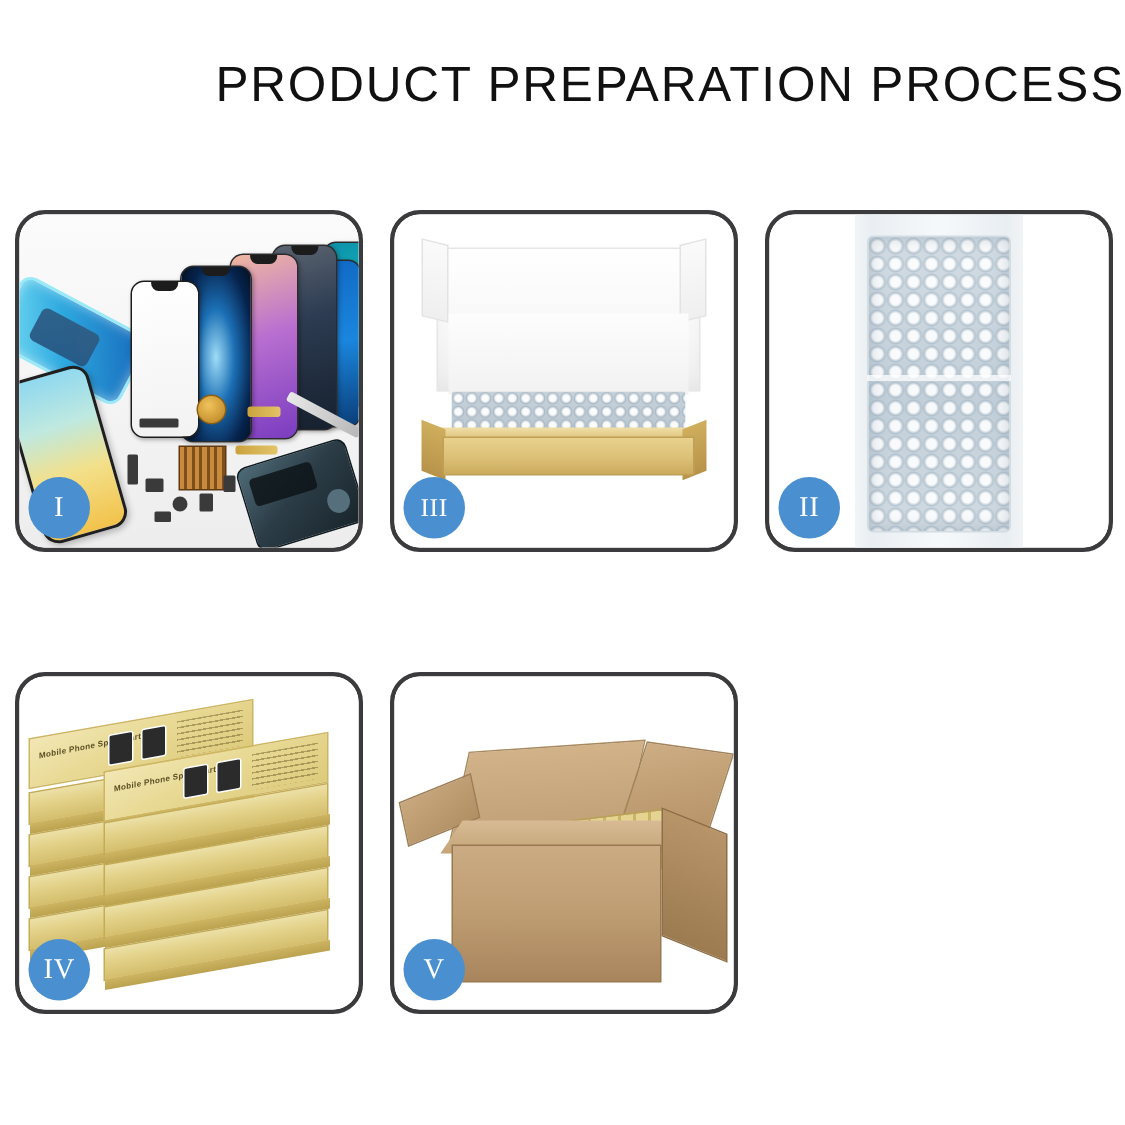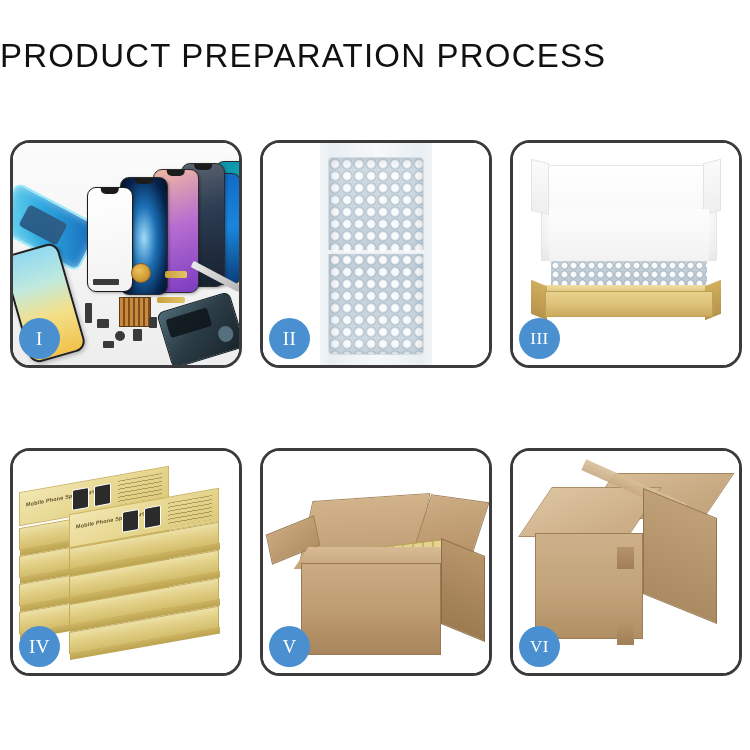--- a/index.html
+++ b/index.html
@@ -18,21 +18,21 @@
     width: 750px;
     height: 750px;
     background: #ffffff;
   }
 
   
   .header {
     position: absolute;
     top: 0; left: 0;
     width: 750px;
-    text-align: left;
+    text-align: right;
     padding-top: 36px;
   }
 
   .title {
     font-size: 33px;
     font-weight: 500;
     letter-spacing: 1.2px;
     color: #111111;
     line-height: 40px;
     white-space: nowrap;
@@ -492,43 +492,43 @@
           <div class="chip" style="left:24px; top:84px; width:11px; height:7px;"></div>
           <div class="housing"></div>
           <div class="tweezer"></div>
         </div>
       </div>
       <div class="badge">I</div>
     </div>
 
     <div class="panel">
       <div class="panel-inner">
-        <div class="bw-bg"></div>
-        <div class="bw-sheet"></div>
-        <div class="bw-pack"></div>
-        <div class="bw-seam"></div>
-      </div>
-      <div class="badge">II</div>
-    </div>
-
-    <div class="panel">
-      <div class="panel-inner">
         <div class="b3-wrap">
           <div class="b3-lid"></div>
           <div class="b3-lidflapL"></div>
           <div class="b3-lidflapR"></div>
           <div class="b3-foam"></div>
           <div class="b3-bubbles"></div>
           <div class="b3-rim"></div>
           <div class="b3-sideL"></div>
           <div class="b3-sideR"></div>
           <div class="b3-front"></div>
         </div>
       </div>
       <div class="badge wide">III</div>
+    </div>
+
+    <div class="panel">
+      <div class="panel-inner">
+        <div class="bw-bg"></div>
+        <div class="bw-sheet"></div>
+        <div class="bw-pack"></div>
+        <div class="bw-seam"></div>
+      </div>
+      <div class="badge">II</div>
     </div>
 
     <div class="panel">
       <div class="panel-inner">
         <div class="b4-wrap">
 
           <div class="kbox" style="left:6px;  top:148px;">
               <span class="kedge"></span>
             </div>
           <div class="kbox" style="left:6px;  top:120px;">
@@ -582,29 +582,15 @@
           <div class="c5-fill"></div>
           <div class="c5-fill2"></div>
           <div class="c5-top"></div>
           <div class="c5-right"></div>
           <div class="c5-body"></div>
         </div>
       </div>
       <div class="badge">V</div>
     </div>
 
-    <div class="panel">
-      <div class="panel-inner">
-        <div class="b6-wrap">
-          <div class="c6-top2"></div>
-          <div class="c6-top"></div>
-          <div class="c6-tape"></div>
-          <div class="c6-side"></div>
-          <div class="c6-front"></div>
-          <div class="c6-tab" style="left:104px; top:96px;"></div>
-          <div class="c6-tab" style="left:104px; top:172px;"></div>
-        </div>
-      </div>
-      <div class="badge wide">VI</div>
-    </div>
 
   </div>
 </div>
 
 </body></html>

